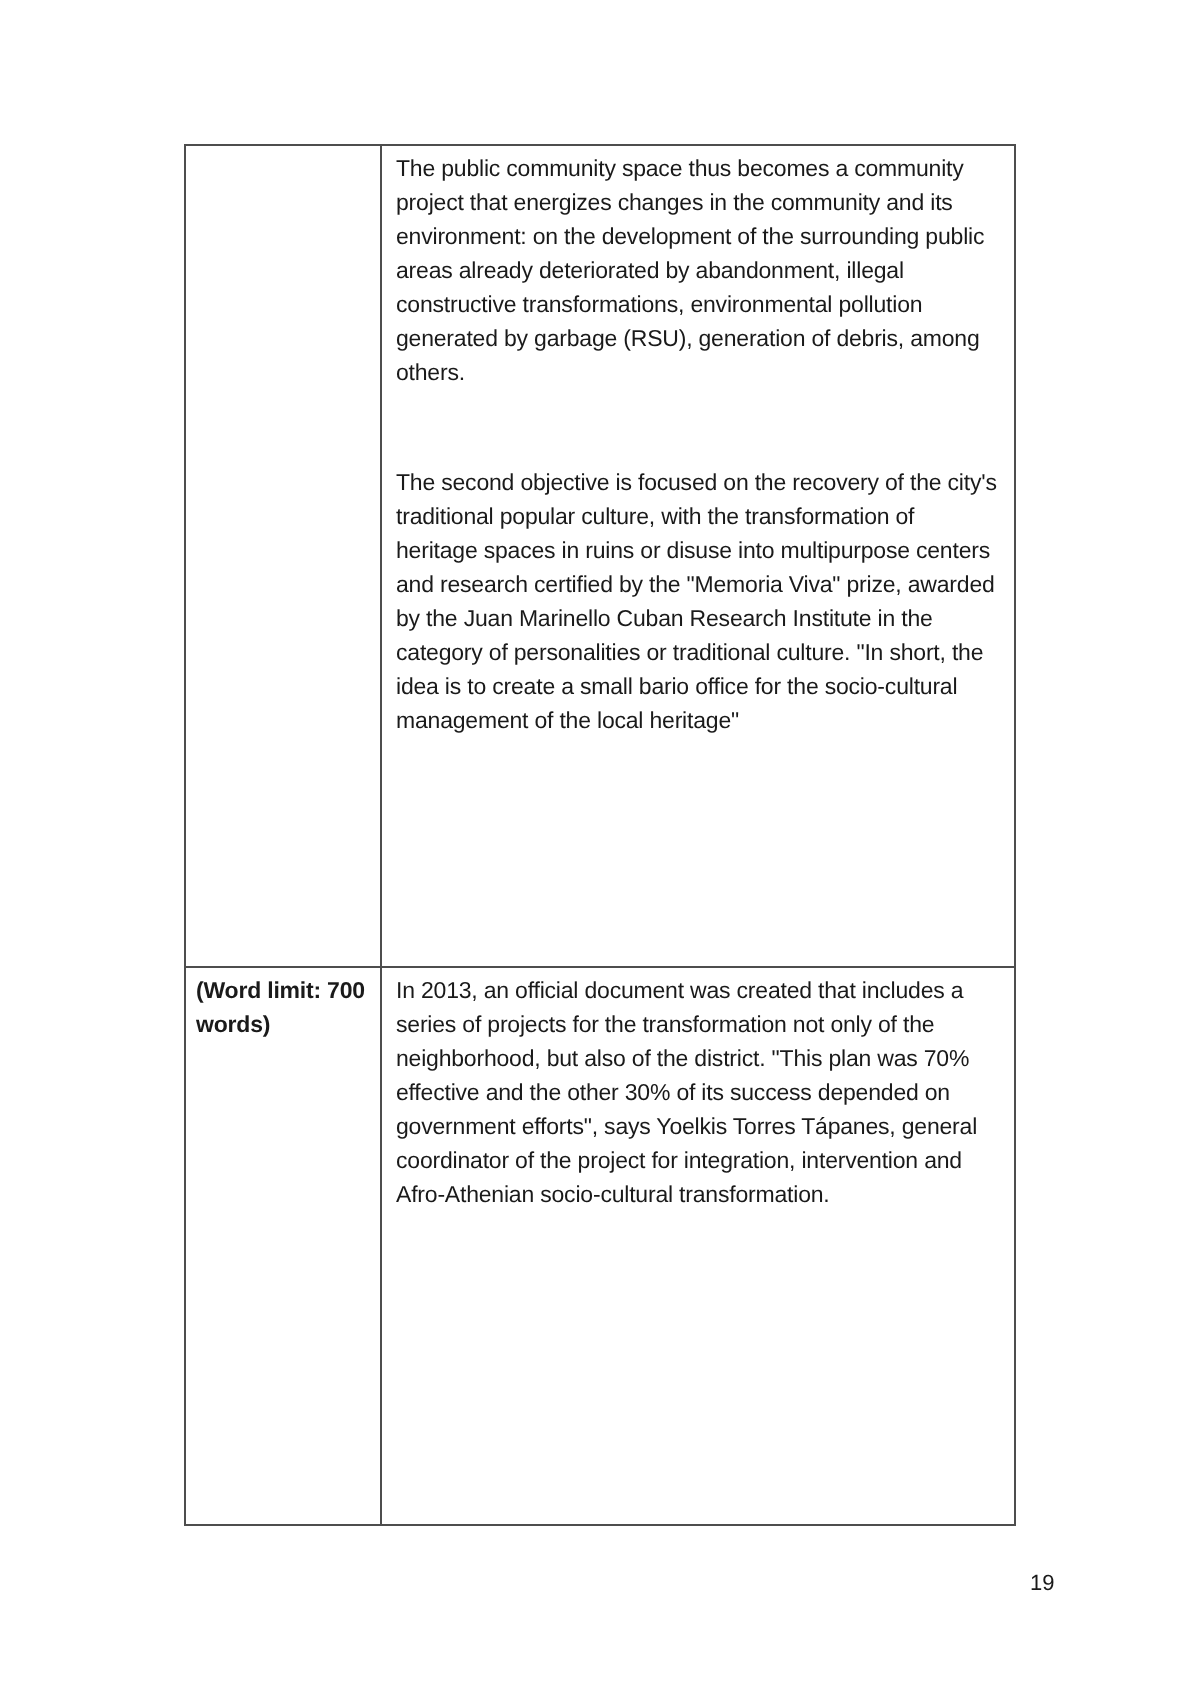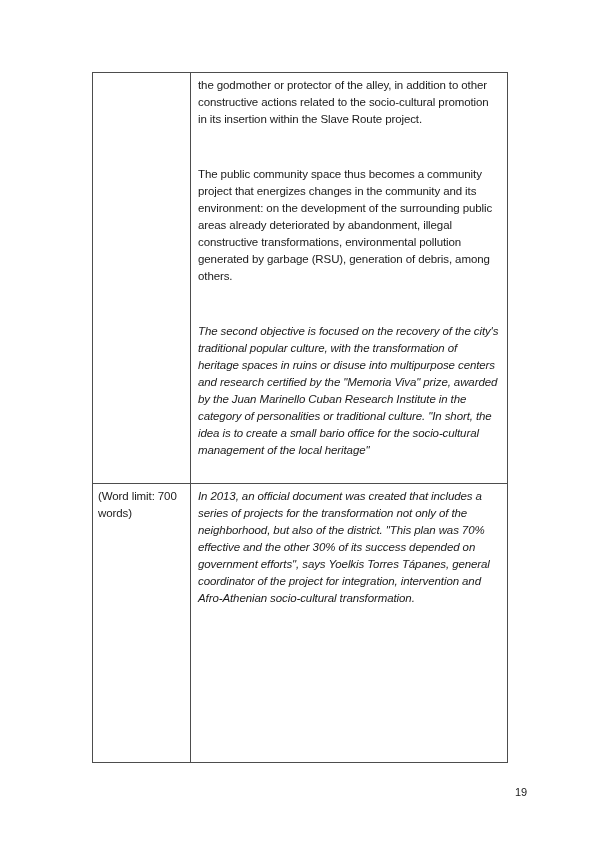--- a/index.html
+++ b/index.html
@@ -49,43 +49,42 @@
     padding: 4px 7px 4px 7px;
   }
   .para {
     margin: 0;
     font-size: 11.5px;
     line-height: 17px;
     letter-spacing: -0.1px;
     color: #1a1a1a;
   }
   .cell-right .para { margin-bottom: 38px; }
-  .cell-right .para:last-child { margin-bottom: 0; font-style: italic; }
+  .cell-right .para:last-child { margin-bottom: 0; }
   .cell-left .para { margin-bottom: 15px; }
-  .cell-left .para:last-child { margin-bottom: 0; }
+  .cell-left .para:last-child { margin-bottom: 0; font-weight: bold; }
   .page-number {
     position: absolute;
     left: 515px;
     top: 785px;
     font-size: 11px;
     line-height: 15px;
     color: #1a1a1a;
   }
 </style>
 </head>
 <body>
 
 <div class="page">
 
   <div class="doc-table">
 
     <div class="trow row-1">
       <div class="cell cell-left"></div>
       <div class="cell cell-right">
-        <p class="para">the godmother or protector of the alley, in addition to other constructive actions related to the socio-cultural promotion in its insertion within the Slave Route project.</p>
         <p class="para">The public community space thus becomes a community project that energizes changes in the community and its environment: on the development of the surrounding public areas already deteriorated by abandonment, illegal constructive transformations, environmental pollution generated by garbage (RSU), generation of debris, among others.</p>
         <p class="para">The second objective is focused on the recovery of the city's traditional popular culture, with the transformation of heritage spaces in ruins or disuse into multipurpose centers and research certified by the "Memoria Viva" prize, awarded by the Juan Marinello Cuban Research Institute in the category of personalities or traditional culture. "In short, the idea is to create a small bario office for the socio-cultural management of the local heritage"</p>
       </div>
     </div>
 
     <div class="trow row-2">
       <div class="cell cell-left">
         <p class="para">(Word limit: 700 words)</p>
       </div>
       <div class="cell cell-right">

